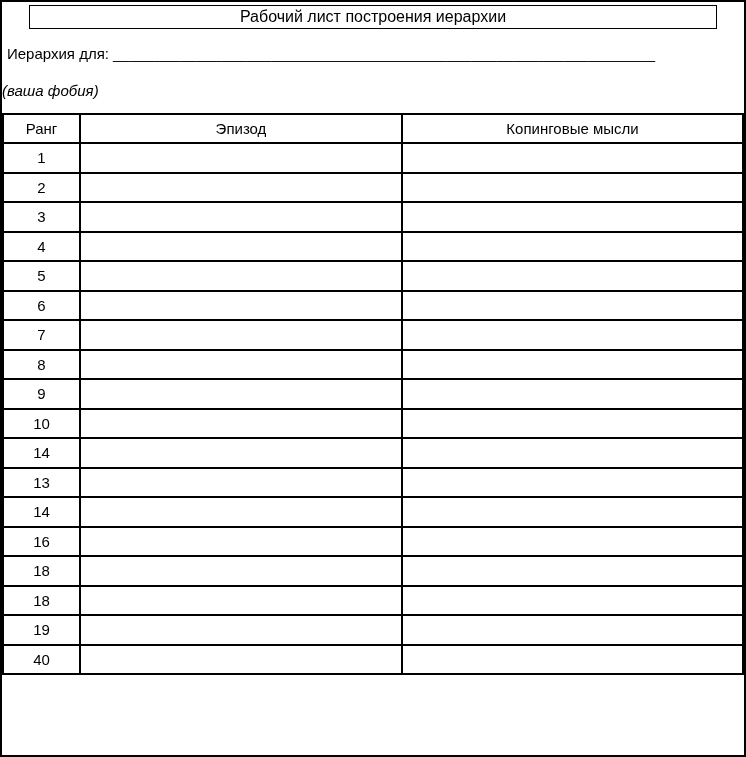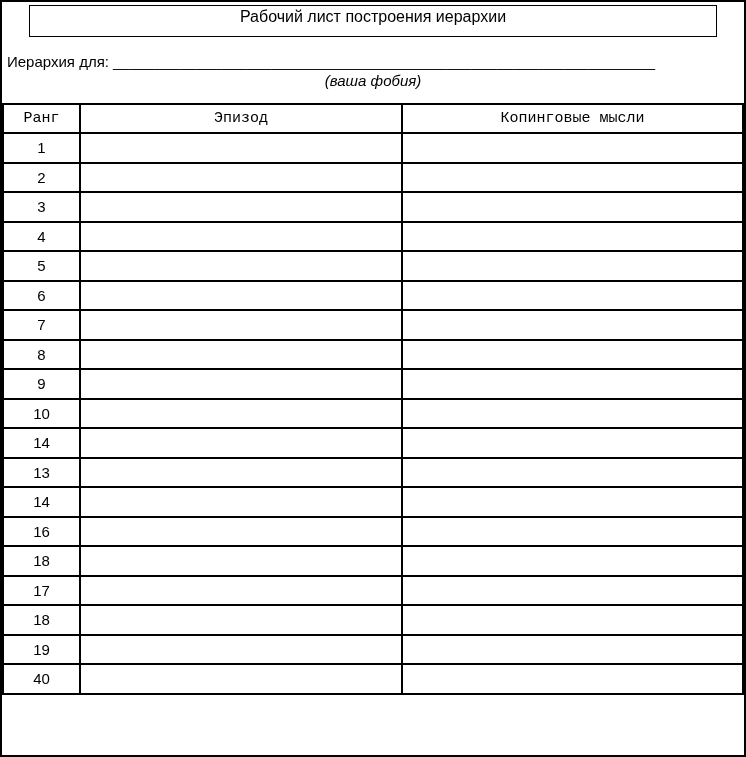--- a/index.html
+++ b/index.html
@@ -14,55 +14,54 @@
     border: 2px solid #000000;
     background: #ffffff;
     overflow: hidden;
   }
   .title-box {
     margin: 3px 27px 0 27px;
     border: 1px solid #000000;
     text-align: center;
     font-size: 16px;
     line-height: 22px;
-    height: 32px;
+    height: 24px;
   }
   .hierarchy-line {
     margin: 16px 0 0 5px;
     font-size: 15px;
     line-height: 18px;
     white-space: nowrap;
     overflow: hidden;
   }
   .hierarchy-line .label { margin-right: 4px; }
   .hierarchy-line .blank { letter-spacing: 0; }
   .caption {
-    text-align: center;
+    text-align: left;
     font-style: italic;
     font-size: 15px;
     line-height: 18px;
-    margin-top: 1px;
+    margin-top: 19px;
   }
   table.worksheet {
     width: 100%;
     border-collapse: collapse;
     table-layout: fixed;
     margin-top: 13px;
   }
   table.worksheet th,
   table.worksheet td {
     border: 2px solid #000000;
     font-size: 15px;
     padding: 0 4px;
   }
   table.worksheet th {
     font-weight: normal;
     height: 29px;
     text-align: center;
-    font-family: Liberation Mono, monospace;
   }
   table.worksheet td {
     height: 29.5px;
   }
   td.rank-cell { text-align: center; }
   col.col-rank { width: 77px; }
   col.col-episode { width: 322px; }
 </style>
 </head>
 <body>
@@ -162,25 +161,20 @@
     <td class="rank-cell">16</td>
     <td class="episode-cell"></td>
     <td class="coping-cell"></td>
   </tr>
         <tr>
     <td class="rank-cell">18</td>
     <td class="episode-cell"></td>
     <td class="coping-cell"></td>
   </tr>
         <tr>
-    <td class="rank-cell">17</td>
-    <td class="episode-cell"></td>
-    <td class="coping-cell"></td>
-  </tr>
-        <tr>
     <td class="rank-cell">18</td>
     <td class="episode-cell"></td>
     <td class="coping-cell"></td>
   </tr>
         <tr>
     <td class="rank-cell">19</td>
     <td class="episode-cell"></td>
     <td class="coping-cell"></td>
   </tr>
         <tr>

